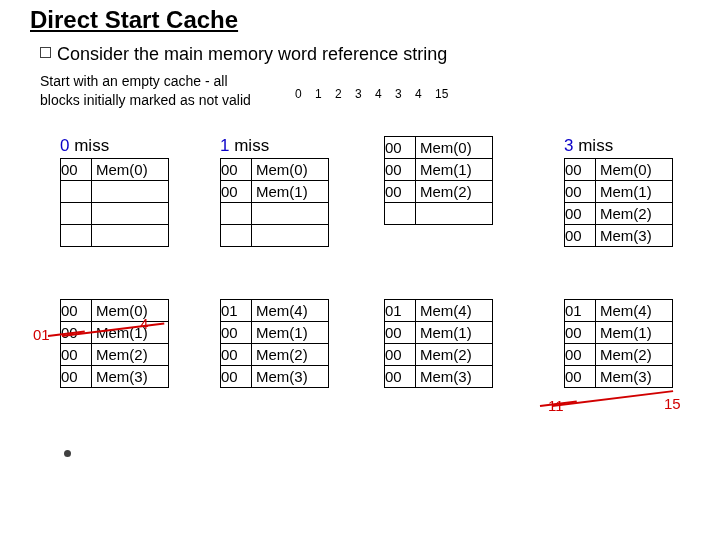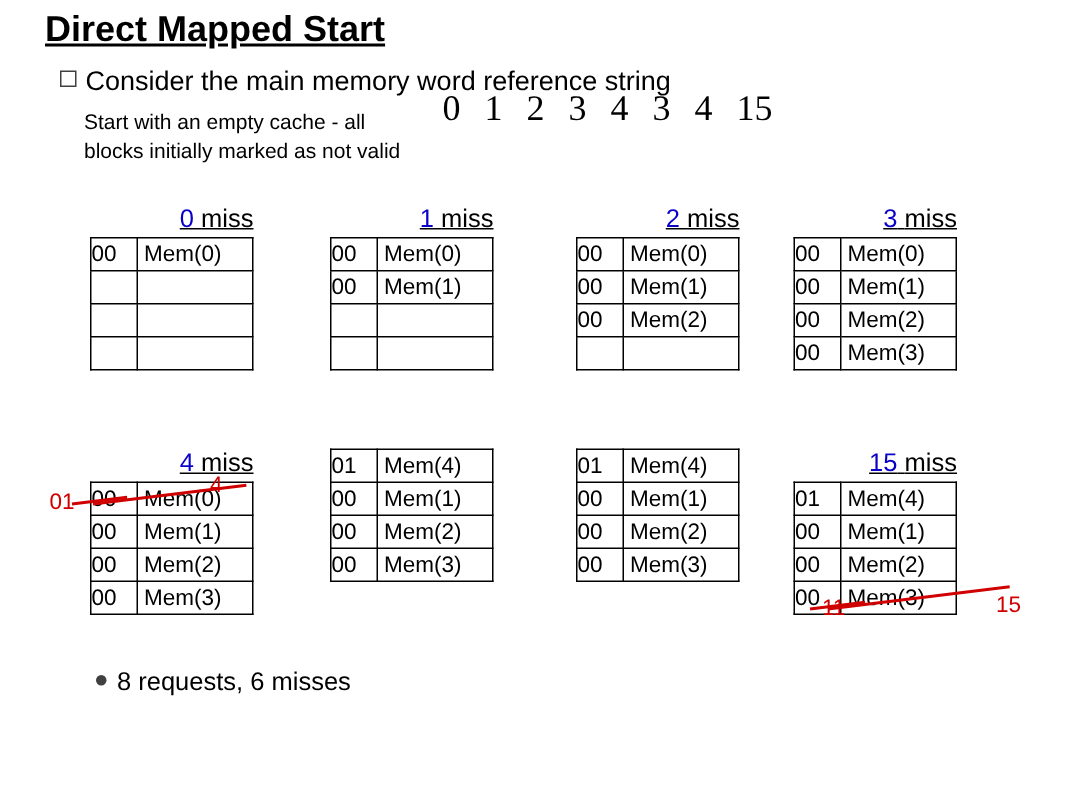--- a/index.html
+++ b/index.html
@@ -40,60 +40,58 @@
     font-size: 18px;
   }
   .subnote {
     position: absolute;
     left: 40px;
     top: 72px;
     font-family: Arial, sans-serif;
     font-size: 14px;
     line-height: 1.35;
     width: 230px;
-    margin-left: 16px;
   }
   .refstr {
     position: absolute;
     left: 295px;
-    top: 60px;
-    font-family: Liberation Serif, serif;
-    font-size: 24px;
+    top: 87px;
+    font-family: Liberation Sans, sans-serif;
+    font-size: 12px;
     word-spacing: 10px;
   }
   .cache {
     position: absolute;
   }
   .cache-label {
     font-family: "Comic Sans MS", cursive, sans-serif;
     font-size: 17px;
-    text-align: right;
+    text-align: left;
     margin-bottom: 2px;
-    text-decoration: underline;
   }
   .cache-label .num { color: #0a00c8; font-family: Arial, sans-serif; font-weight: 400; }
   table.ct {
     border-collapse: collapse;
     font-family: Arial, sans-serif;
     font-size: 15px;
   }
   table.ct td {
     border: 1px solid #000;
     padding: 0;
     height: 21px;
   }
   table.ct td.tag { width: 30px; text-align: left; }
   table.ct td.dat { width: 72px; padding-left: 4px; }
   
   .r1 { top: 136px; }
   .r2 { top: 299px; }
   .c1 { left: 60px; }
   .c2 { left: 220px; }
   .c3 { left: 384px; }
-  .c4 { left: 529px; }
+  .c4 { left: 564px; }
   
   .red { color: #d10000; font-family: Arial, sans-serif; font-size: 15px; position: absolute; }
   .red-line { position: absolute; background: #d10000; height: 1.8px; transform-origin: left center; }
   .footer {
     position: absolute;
     left: 64px;
     top: 445px;
     font-family: "Comic Sans MS", cursive, sans-serif;
     font-size: 17px;
   }
@@ -102,21 +100,21 @@
     width: 7px; height: 7px;
     border-radius: 50%;
     background: #404040;
     margin-right: 7px;
     vertical-align: 3px;
   }
 </style>
 </head>
 <body>
 
-<div class="title">Direct Mapped Start</div>
+<div class="title">Direct Start Cache</div>
 
 <div class="intro">
   <span class="bullet-sq"></span><span>Consider the main memory word reference string</span>
 </div>
 
 <div class="subnote">Start with an empty cache - all blocks initially marked as not valid</div>
 <div class="refstr">0   1   2   3   4   3   4   15</div>
 
 <div class="cache r1 c1">
   <div class="cache-label"><span class="num">0</span>&nbsp;<span>miss</span></div>
@@ -160,21 +158,20 @@
         </tr>
     <tr>
           <td class="tag"></td>
           <td class="dat"></td>
         </tr>
   </tbody>
     </table>
 </div>
 
 <div class="cache r1 c3">
-  <div class="cache-label"><span class="num">2</span>&nbsp;<span>miss</span></div>
   <table class="ct">
     <tbody>
         <tr>
           <td class="tag">00</td>
           <td class="dat">Mem(0)</td>
         </tr>
     <tr>
           <td class="tag">00</td>
           <td class="dat">Mem(1)</td>
         </tr>
@@ -208,21 +205,20 @@
         </tr>
     <tr>
           <td class="tag">00</td>
           <td class="dat">Mem(3)</td>
         </tr>
   </tbody>
     </table>
 </div>
 
 <div class="cache r2 c1">
-  <div class="cache-label"><span class="num">4</span>&nbsp;<span>miss</span></div>
   <table class="ct">
     <tbody>
         <tr>
           <td class="tag">00</td>
           <td class="dat">Mem(0)</td>
         </tr>
     <tr>
           <td class="tag">00</td>
           <td class="dat">Mem(1)</td>
         </tr>
@@ -278,21 +274,20 @@
         </tr>
     <tr>
           <td class="tag">00</td>
           <td class="dat">Mem(3)</td>
         </tr>
   </tbody>
     </table>
 </div>
 
 <div class="cache r2 c4">
-  <div class="cache-label"><span class="num">15</span>&nbsp;<span>miss</span></div>
   <table class="ct">
     <tbody>
         <tr>
           <td class="tag">01</td>
           <td class="dat">Mem(4)</td>
         </tr>
     <tr>
           <td class="tag">00</td>
           <td class="dat">Mem(1)</td>
         </tr>
@@ -312,14 +307,14 @@
 <span class="red" style="left:140px; top:315px;">4</span>
 <div class="red-line" style="left:48px; top:335px; width:37px; transform:rotate(-7deg);"></div>
 <div class="red-line" style="left:62px; top:335px; width:103px; transform:rotate(-7deg);"></div>
 
 <span class="red" style="left:548px; top:397px;">11</span>
 <span class="red" style="left:664px; top:395px;">15</span>
 <div class="red-line" style="left:540px; top:405px; width:37px; transform:rotate(-7deg);"></div>
 <div class="red-line" style="left:552px; top:405px; width:122px; transform:rotate(-7deg);"></div>
 
 <div class="footer">
-  <span class="dot"></span><span>8 requests, 6 misses</span>
+  <span class="dot"></span>
 </div>
 
 </body></html>

